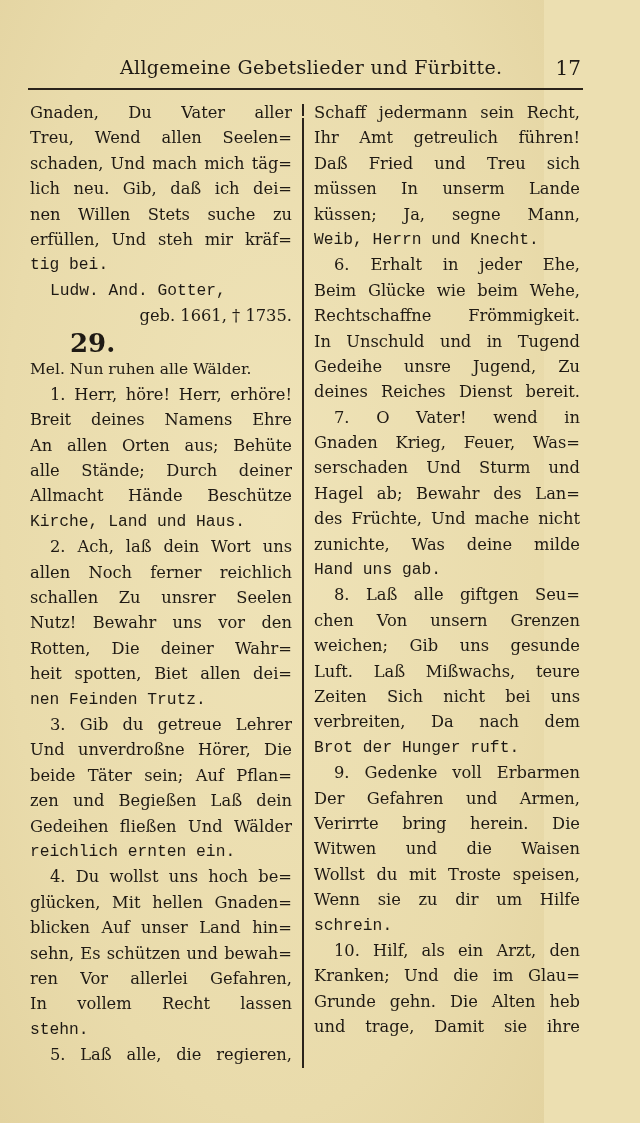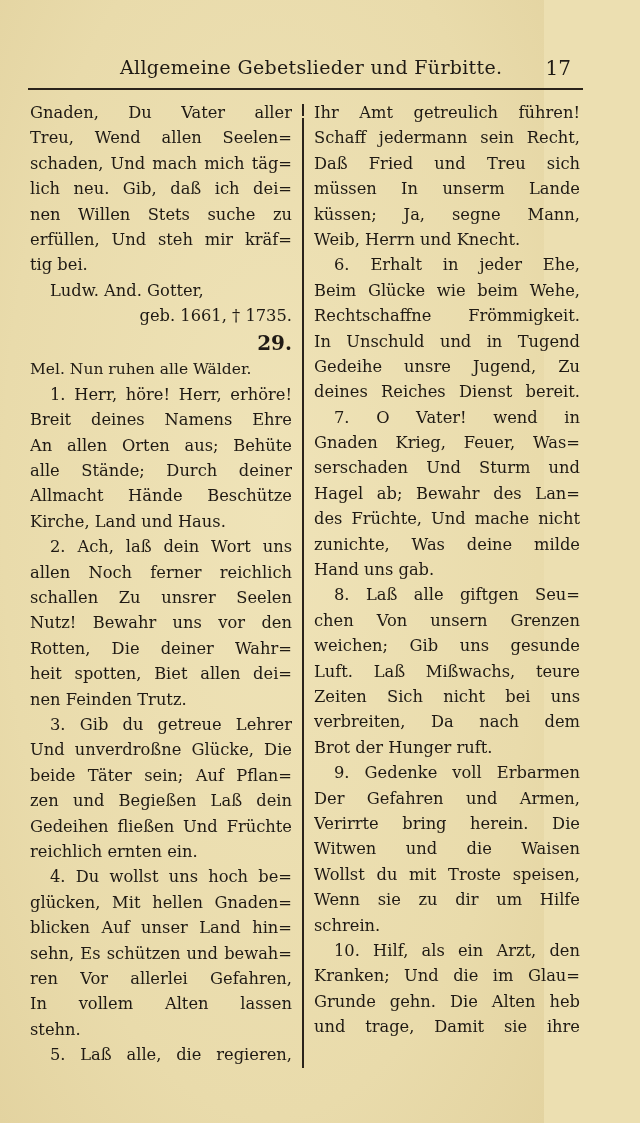--- a/index.html
+++ b/index.html
@@ -32,21 +32,21 @@
       position: absolute;
       left: 92px;
       top: 2px;
       font-size: 19px;
       letter-spacing: 0.3px;
       color: #1f1a14;
       white-space: nowrap;
     }
     .header-page {
       position: absolute;
-      right: 12px;
+      right: 2px;
       top: 2px;
       font-size: 20px;
       color: #1f1a14;
     }
     .header-rule {
       position: absolute;
       left: 28px;
       top: 88px;
       width: 555px;
       height: 2px;
@@ -86,28 +86,29 @@
     .line {
       display: block;
       white-space: nowrap;
       text-align-last: justify;
       text-align: justify;
       overflow: hidden;
       height: 25.4px;
     }
     .line.last {
       text-align-last: left;
+      font-family: Liberation Mono, monospace;
     }
     .indent { padding-left: 20px; }
     .right-align { text-align: center; text-align-last: right; }
     .hymn-number {
       display: block;
-      text-align: right;
+      text-align: left;
       font-weight: bold;
-      font-size: 20px;
+      font-size: 26px;
       line-height: 28px;
       height: 28px;
       padding-left: 40px;
     }
     .melody {
       display: block;
       white-space: nowrap;
       font-size: 15.5px;
       height: 25.4px;
     }
@@ -155,44 +156,44 @@
       <span class="line indent">2. Ach, laß dein Wort uns</span>
       <span class="line">allen Noch ferner reichlich</span>
       <span class="line">schallen Zu unsrer Seelen</span>
       <span class="line">Nutz! Bewahr uns vor den</span>
       <span class="line">Rotten, Die deiner Wahr=</span>
       <span class="line">heit spotten, Biet allen dei=</span>
       <span class="line last">nen Feinden Trutz.</span>
     </div>
     <div>
       <span class="line indent">3. Gib du getreue Lehrer</span>
-      <span class="line">Und unverdroßne Glücke, Die</span>
+      <span class="line">Und unverdroßne Hörer, Die</span>
       <span class="line">beide Täter sein; Auf Pflan=</span>
       <span class="line">zen und Begießen Laß dein</span>
-      <span class="line">Gedeihen fließen Und Früchte</span>
+      <span class="line">Gedeihen fließen Und Wälder</span>
       <span class="line last">reichlich ernten ein.</span>
     </div>
     <div>
       <span class="line indent">4. Du wollst uns hoch be=</span>
       <span class="line">glücken, Mit hellen Gnaden=</span>
       <span class="line">blicken Auf unser Land hin=</span>
       <span class="line">sehn, Es schützen und bewah=</span>
       <span class="line">ren Vor allerlei Gefahren,</span>
-      <span class="line">In vollem Alten lassen</span>
+      <span class="line">In vollem Recht lassen</span>
       <span class="line last">stehn.</span>
     </div>
     <div>
       <span class="line indent">5. Laß alle, die regieren,</span>
     </div>
   </div>
 
   <div class="col col-right">
     <div>
+      <span class="line">Schaff jedermann sein Recht,</span>
       <span class="line">Ihr Amt getreulich führen!</span>
-      <span class="line">Schaff jedermann sein Recht,</span>
       <span class="line">Daß Fried und Treu sich</span>
       <span class="line">müssen In unserm Lande</span>
       <span class="line">küssen; Ja, segne Mann,</span>
       <span class="line last">Weib, Herrn und Knecht.</span>
     </div>
     <div>
       <span class="line indent">6. Erhalt in jeder Ehe,</span>
       <span class="line">Beim Glücke wie beim Wehe,</span>
       <span class="line">Rechtschaffne Frömmigkeit.</span>
       <span class="line">In Unschuld und in Tugend</span>

